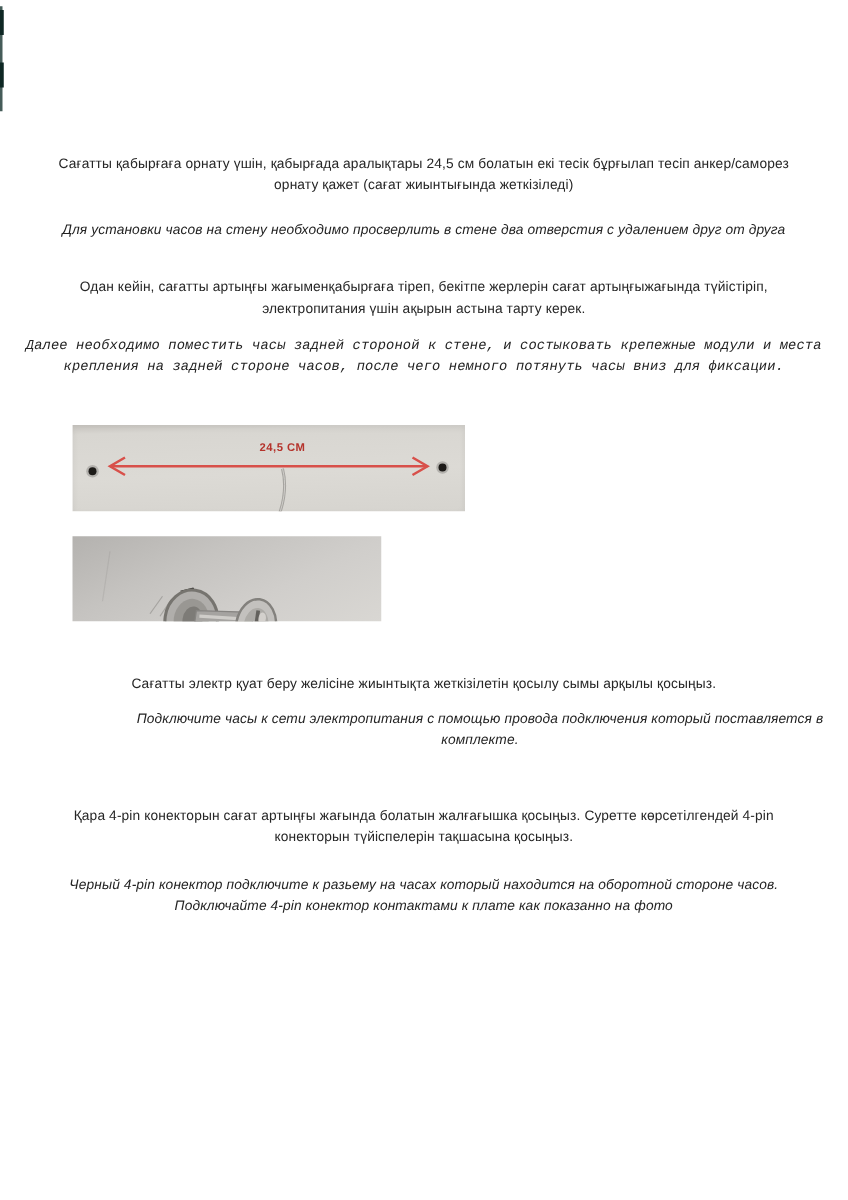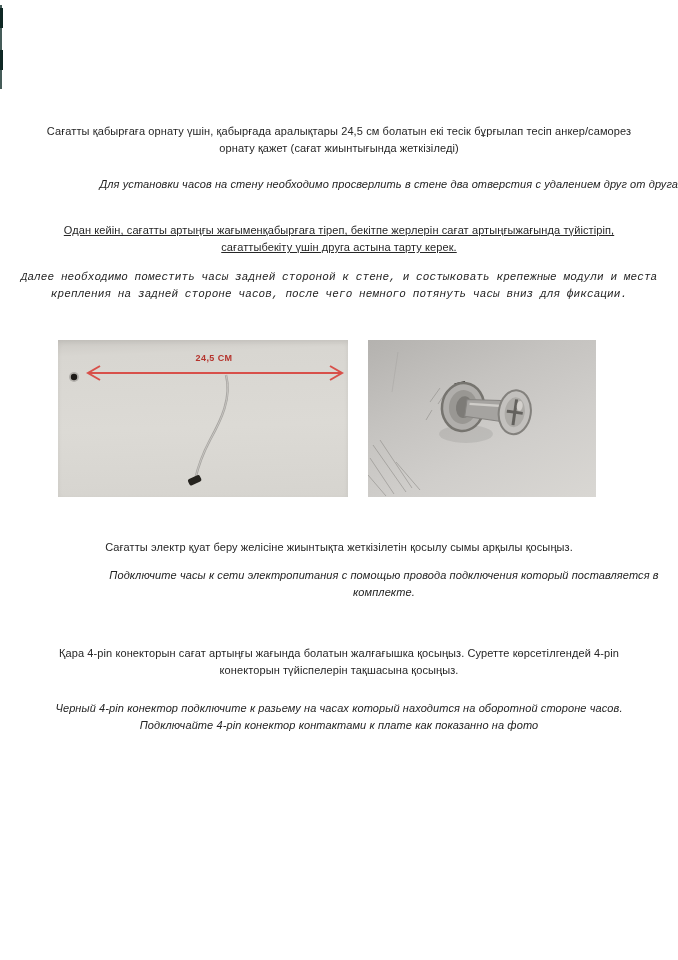--- a/index.html
+++ b/index.html
@@ -25,33 +25,33 @@
   .para {
     position: absolute; left: 0; width: 100%;
     text-align: center;
     font-size: 11px; line-height: 17px;
     color: #262626; letter-spacing: .1px;
   }
   .para .line { white-space: nowrap; }
   .para.ru { font-style: italic; color: #232323; }
 
   .p1 { top: 123px; }
-  .p2 { top: 176px; text-align: right; }
-  .p3 { top: 222px; text-decoration: underline; }
+  .p2 { top: 176px; }
+  .p3 { top: 222px; }
   .p4 { top: 269px; font-family: Liberation Mono, monospace; }
   .p5 { top: 539px; }
   .p6 { top: 567px; margin-left: 45px; }
   .p7 { top: 613px; margin-top: 32px; }
   .p8 { top: 700px; }
 
   
   .figure {
     position: absolute; top: 340px; left: 58px;
     width: 538px; height: 157px;
-    display: flex; gap: 20px;
+    display: flex; gap: 20px; flex-direction: column;
   }
   .photo { position: relative; height: 157px; overflow: hidden; }
   .photo-left {
     width: 314px;
     background: linear-gradient(178deg, #ccc9c4 0%, #d8d6d1 10%, #dcdad5 55%, #d6d4cf 100%);
     box-shadow: inset 0 2px 5px rgba(0,0,0,.07);
   }
   .photo-right {
     width: 247px;
     background: linear-gradient(155deg, #b4b2af 0%, #c5c3c0 35%, #d0cecb 65%, #d9d7d3 100%);
@@ -78,21 +78,21 @@
     <div class="line">Сағатты қабырғаға орнату үшін, қабырғада аралықтары 24,5 см болатын екі тесік бұрғылап тесіп анкер/саморез</div>
     <div class="line">орнату қажет (сағат жиынтығында жеткізіледі)</div>
   </div>
 
   <div class="para ru p2">
     <div class="line">Для установки часов на стену необходимо просверлить в стене два отверстия с удалением друг от друга</div>
   </div>
 
   <div class="para kk p3">
     <div class="line">Одан кейін, сағатты артыңғы жағыменқабырғаға тіреп, бекітпе жерлерін сағат артыңғыжағында түйістіріп,</div>
-    <div class="line">сағаттыбекіту үшін друга астына тарту керек.</div>
+    <div class="line">электропитания үшін ақырын астына тарту керек.</div>
   </div>
 
   <div class="para ru p4">
     <div class="line">Далее необходимо поместить часы задней стороной к стене, и состыковать крепежные модули и места</div>
     <div class="line">крепления на задней стороне часов, после чего немного потянуть часы вниз для фиксации.</div>
   </div>
 
   <div class="figure">
 
     <div class="photo photo-left">

